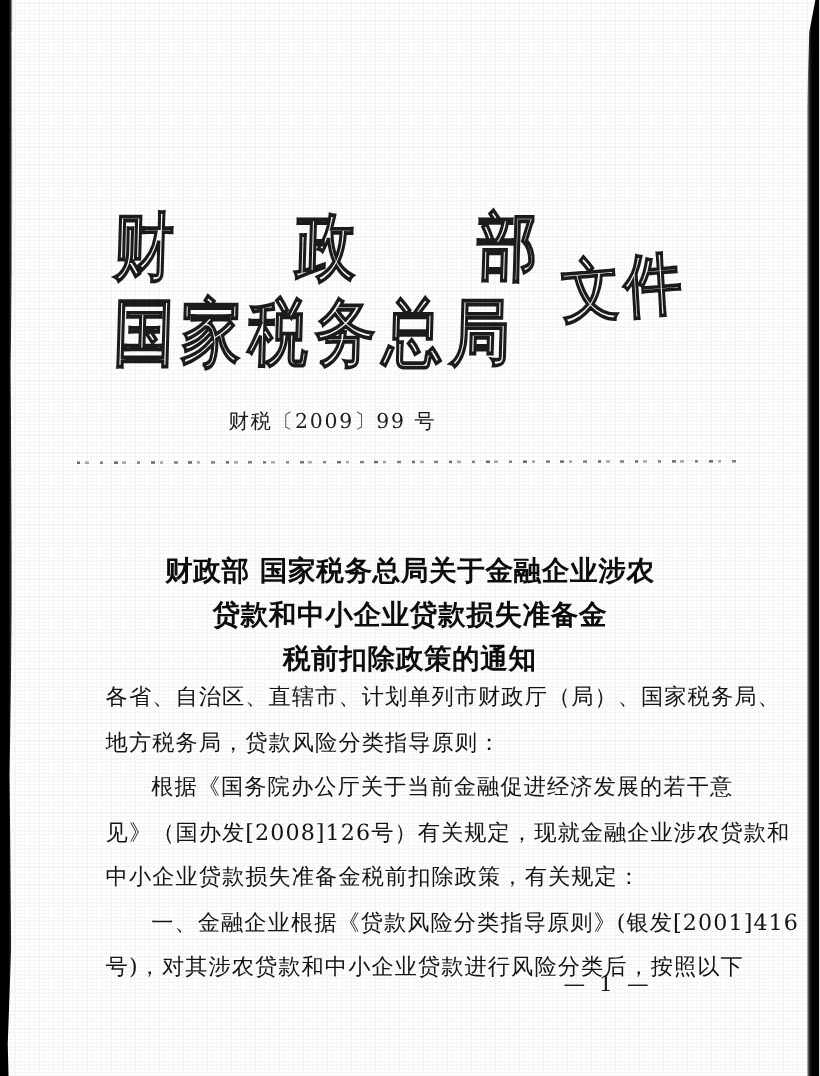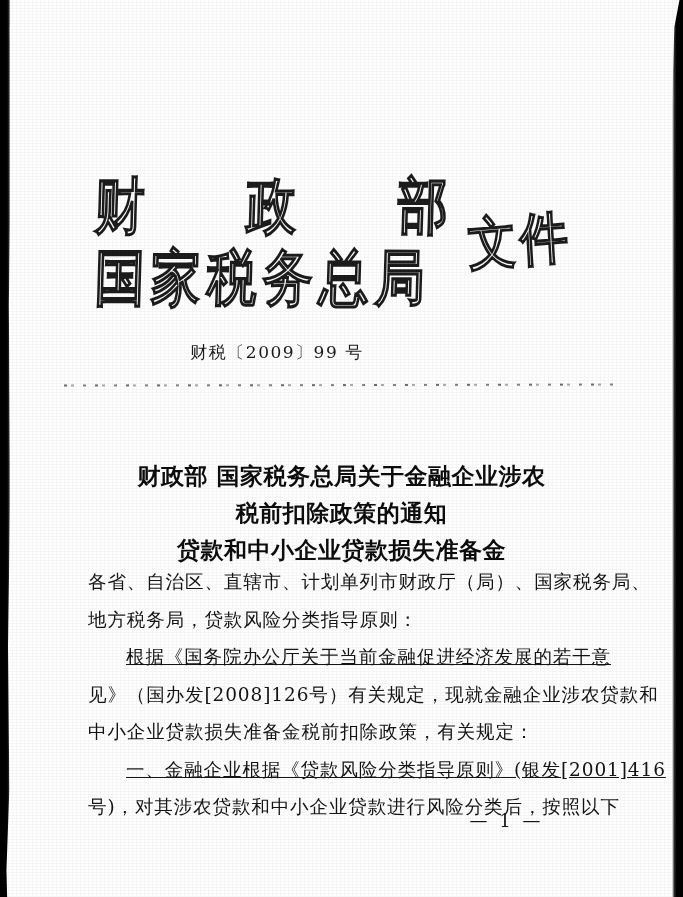--- a/index.html
+++ b/index.html
@@ -170,21 +170,20 @@
   .body-line {
     font-family: "DejaVu Serif", "Liberation Serif", serif;
     font-size: 18.5px;
     line-height: 37.5px;
     letter-spacing: 0.9px;
     color: #141414;
     white-space: nowrap;
   }
   .body-line.indent {
     text-indent: 38px;
-    text-decoration: underline;
   }
 
   
   .page-footer {
     position: absolute;
     left: 0;
     top: 808px;
     width: 683px;
     text-align: center;
     font-family: "DejaVu Serif", "Liberation Serif", serif;
@@ -222,22 +221,22 @@
     </div>
     <div class="masthead-suffix">文件</div>
   </div>
 
   <div class="doc-number">财税〔2009〕99 号</div>
 
   <div class="divider"></div>
 
   <div class="title-block">
     <div class="title-line">财政部 国家税务总局关于金融企业涉农</div>
+    <div class="title-line">贷款和中小企业贷款损失准备金</div>
     <div class="title-line">税前扣除政策的通知</div>
-    <div class="title-line">贷款和中小企业贷款损失准备金</div>
   </div>
 
   <div class="body-block">
 
     <div class="body-line">各省、自治区、直辖市、计划单列市财政厅（局）、国家税务局、</div>
     <div class="body-line">地方税务局，贷款风险分类指导原则：</div>
 
     <div class="body-line indent">根据《国务院办公厅关于当前金融促进经济发展的若干意</div>
     <div class="body-line">见》（国办发[2008]126号）有关规定，现就金融企业涉农贷款和</div>
     <div class="body-line">中小企业贷款损失准备金税前扣除政策，有关规定：</div>

